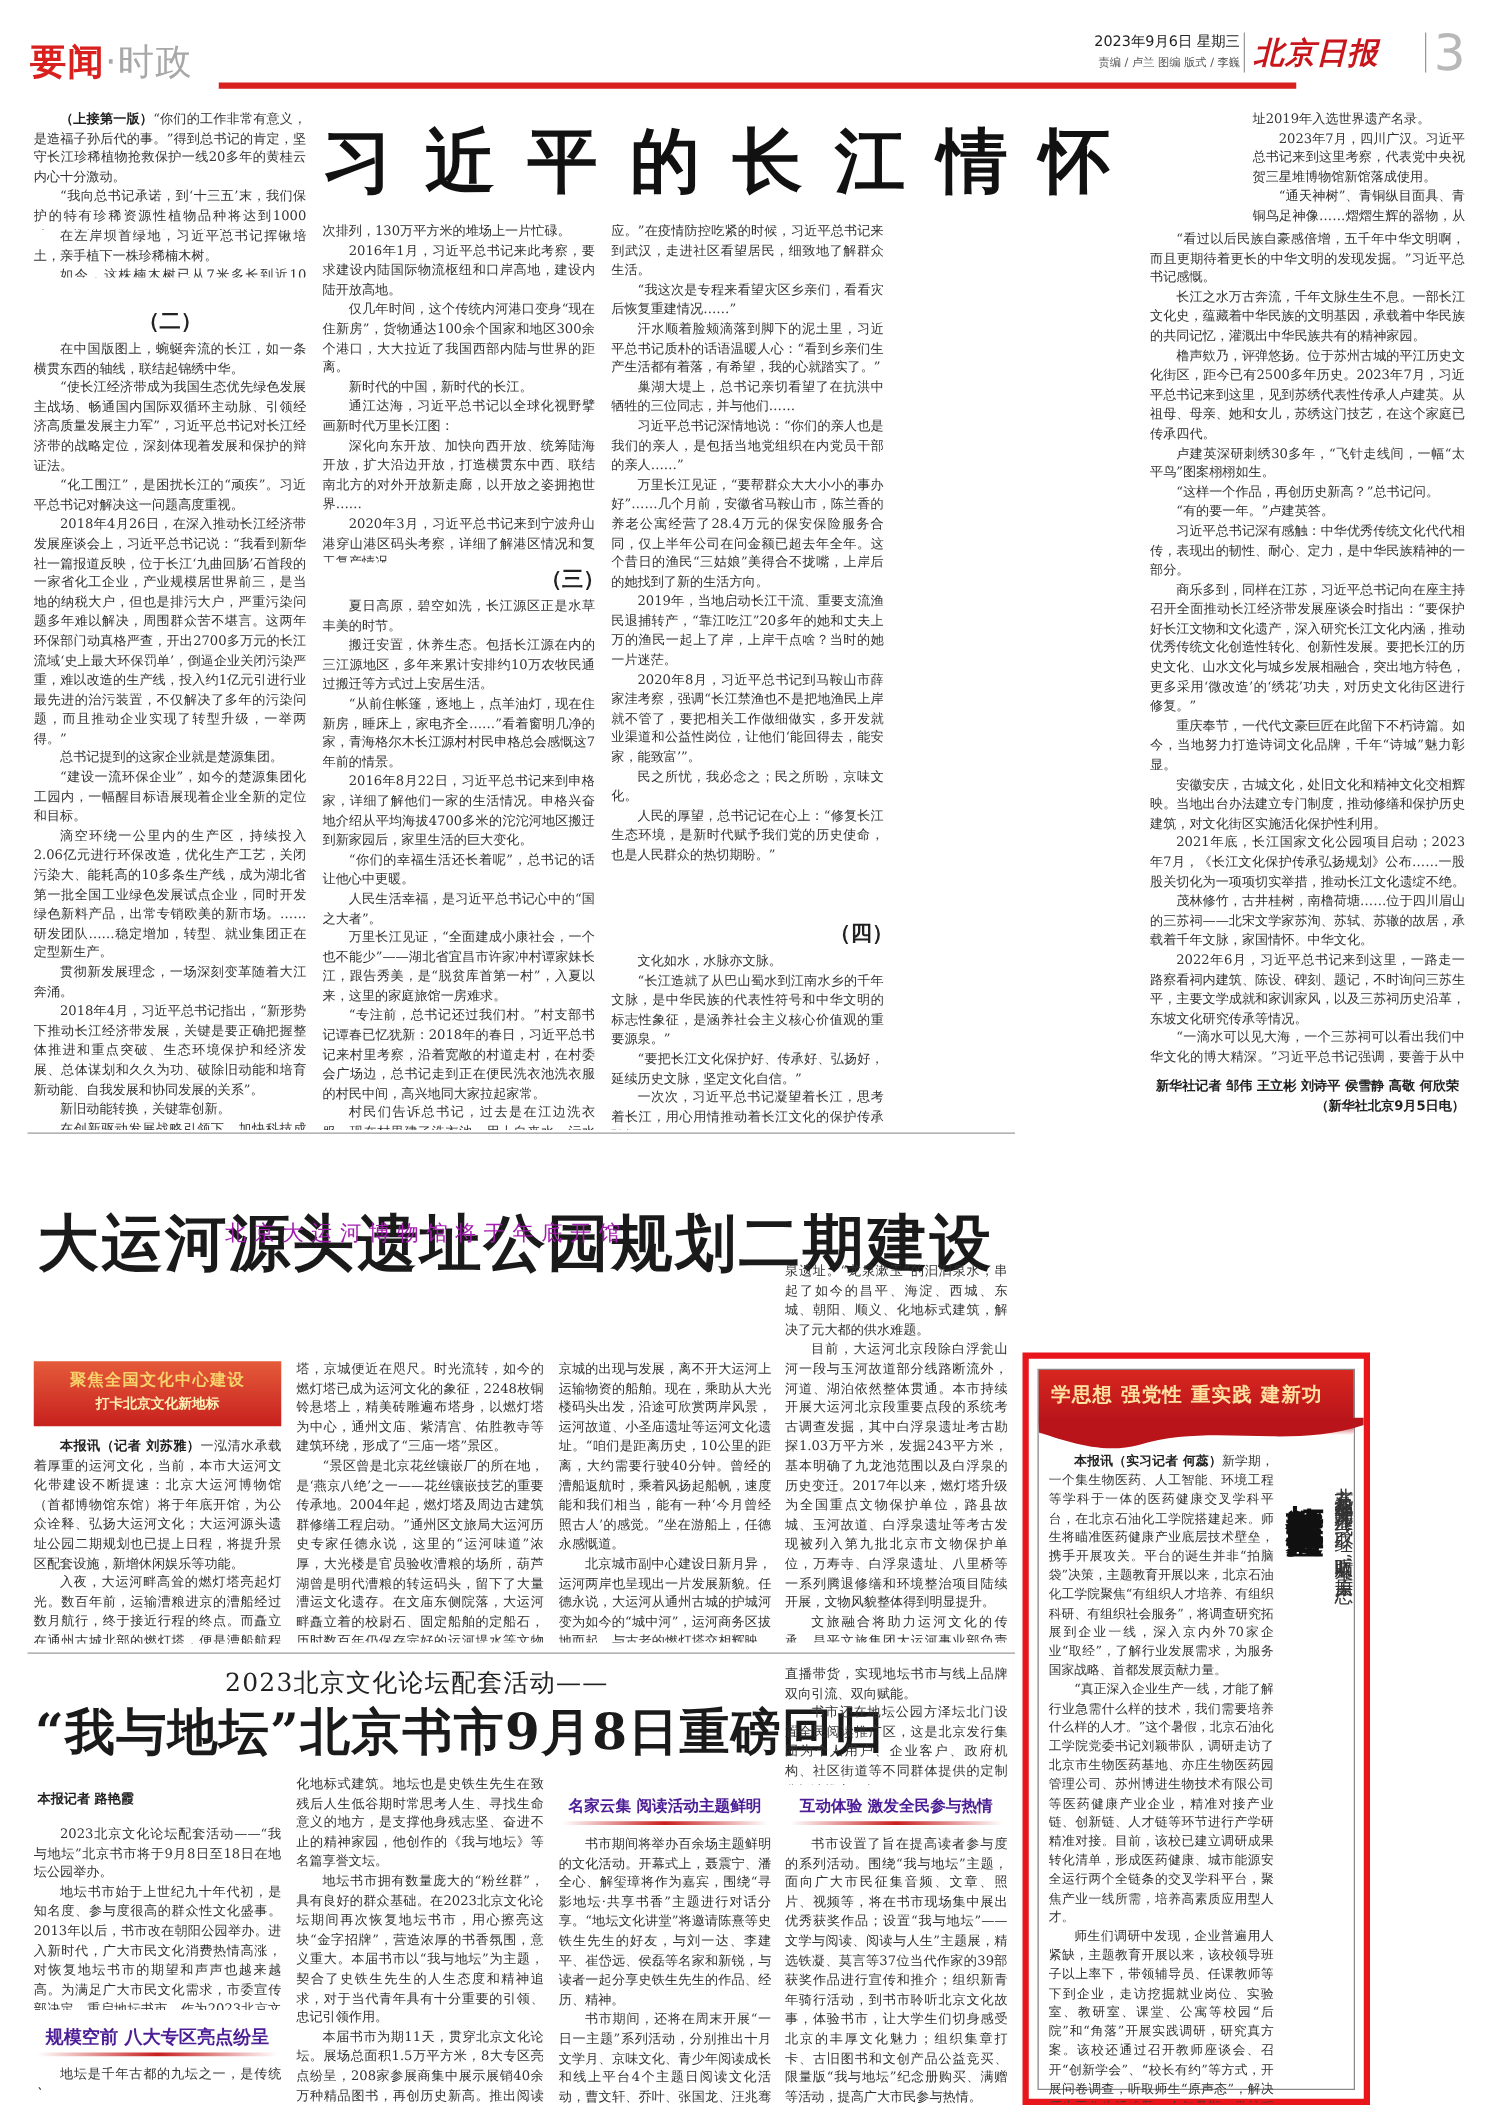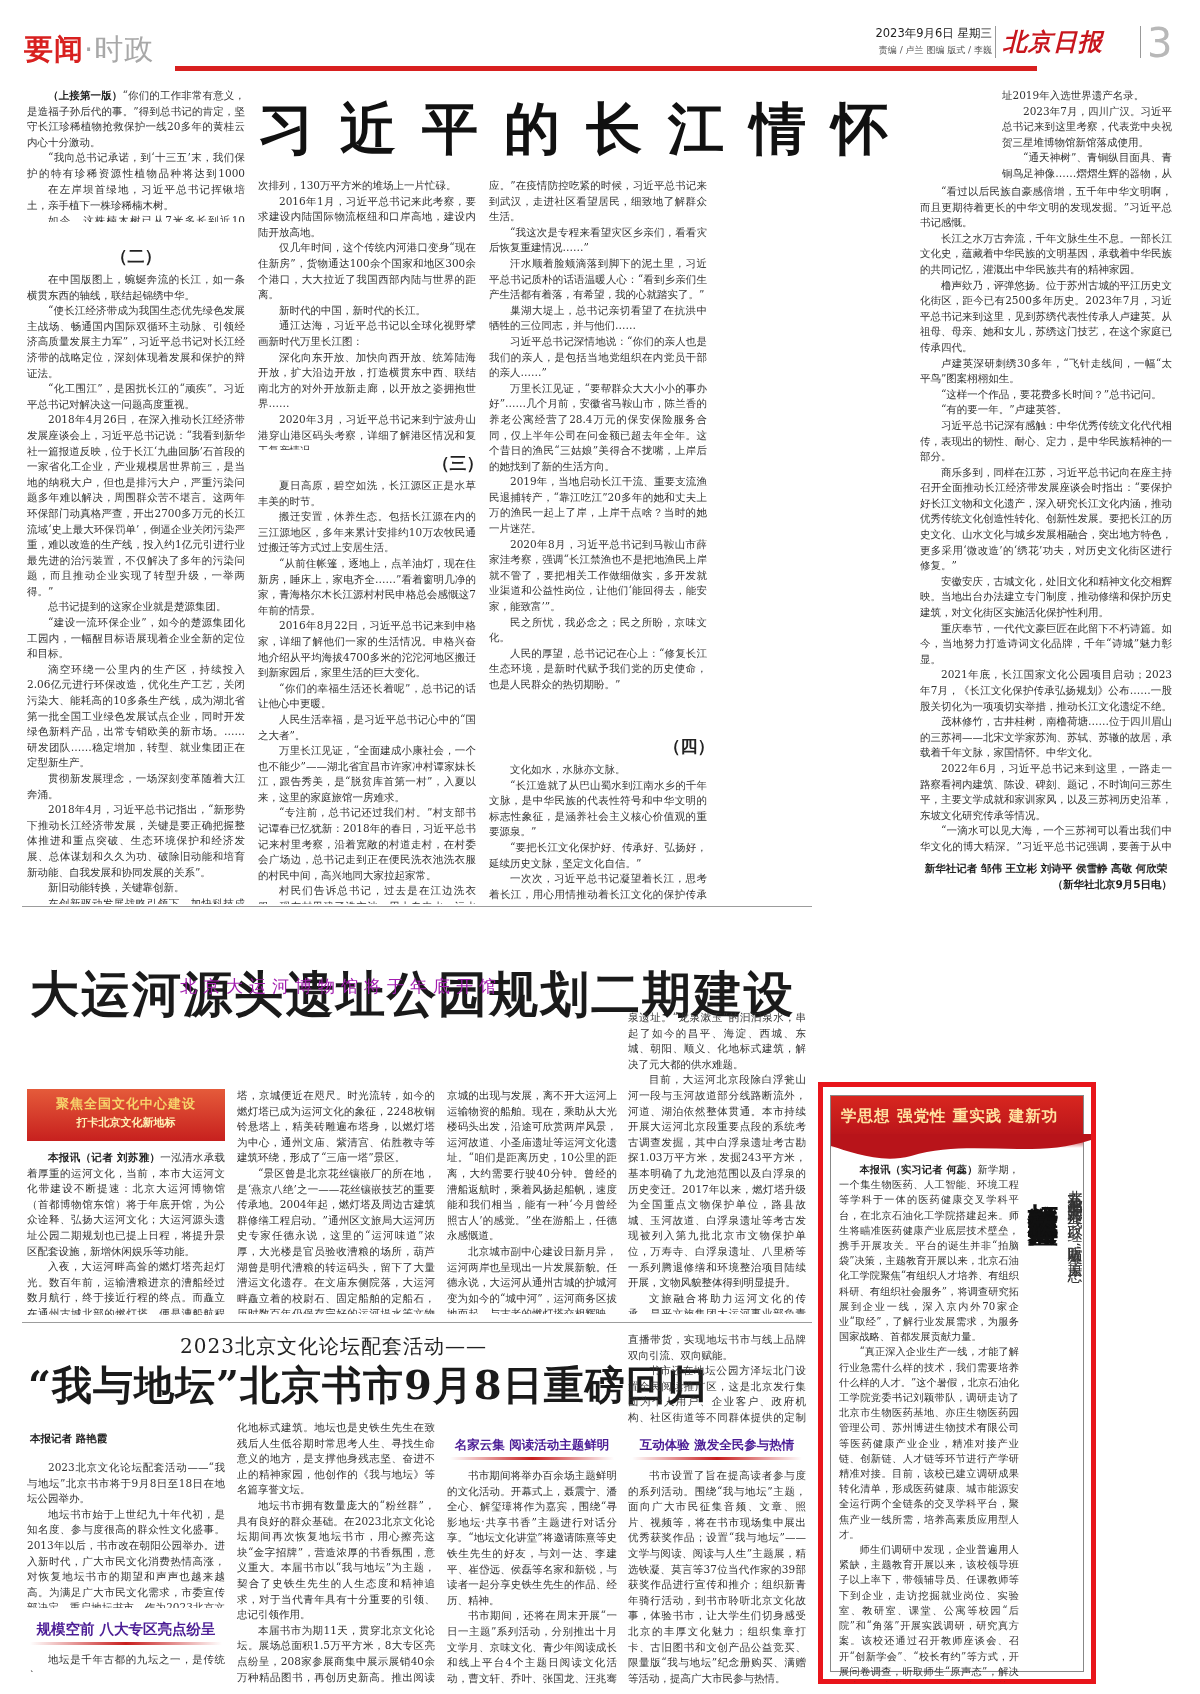--- a/index.html
+++ b/index.html
@@ -150,26 +150,26 @@
   <p style="text-indent:0">址2019年入选世界遗产名录。</p>
   <p>2023年7月，四川广汉。习近平总书记来到这里考察，代表党中央祝贺三星堆博物馆新馆落成使用。</p>
   <p>“通天神树”、青铜纵目面具、青铜鸟足神像……熠熠生辉的器物，从长江、黄河流域文明母体中脱胎而来，令人思接千载。</p>
 </div>
 <div class="abs txt" style="left:720px;top:182px;width:450px;height:0;"></div>
 <div class="abs txt" style="left:920px;top:184px;width:252px;height:672px;">
   <p>“看过以后民族自豪感倍增，五千年中华文明啊，而且更期待着更长的中华文明的发现发掘。”习近平总书记感慨。</p>
   <p>长江之水万古奔流，千年文脉生生不息。一部长江文化史，蕴藏着中华民族的文明基因，承载着中华民族的共同记忆，灌溉出中华民族共有的精神家园。</p>
   <p>橹声欸乃，评弹悠扬。位于苏州古城的平江历史文化街区，距今已有2500多年历史。2023年7月，习近平总书记来到这里，见到苏绣代表性传承人卢建英。从祖母、母亲、她和女儿，苏绣这门技艺，在这个家庭已传承四代。</p>
   <p>卢建英深研刺绣30多年，“飞针走线间，一幅“太平鸟”图案栩栩如生。</p>
-  <p>“这样一个作品，要花费多长时间？”总书记问。</p>
+  <p>“这样一个作品，再创历史新高？”总书记问。</p>
   <p>“有的要一年。”卢建英答。</p>
   <p>习近平总书记深有感触：中华优秀传统文化代代相传，表现出的韧性、耐心、定力，是中华民族精神的一部分。</p>
   <p>商乐多到，同样在江苏，习近平总书记向在座主持召开全面推动长江经济带发展座谈会时指出：“要保护好长江文物和文化遗产，深入研究长江文化内涵，推动优秀传统文化创造性转化、创新性发展。要把长江的历史文化、山水文化与城乡发展相融合，突出地方特色，更多采用‘微改造’的‘绣花’功夫，对历史文化街区进行修复。”</p>
+  <p>重庆奉节，一代代文豪巨匠在此留下不朽诗篇。如今，当地努力打造诗词文化品牌，千年“诗城”魅力彰显。</p>
   <p>安徽安庆，古城文化，处旧文化和精神文化交相辉映。当地出台办法建立专门制度，推动修缮和保护历史建筑，对文化街区实施活化保护性利用。</p>
-  <p>重庆奉节，一代代文豪巨匠在此留下不朽诗篇。如今，当地努力打造诗词文化品牌，千年“诗城”魅力彰显。</p>
   <p>2021年底，长江国家文化公园项目启动；2023年7月，《长江文化保护传承弘扬规划》公布……一股股关切化为一项项切实举措，推动长江文化遗绽不绝。</p>
   <p>茂林修竹，古井桂树，南橹荷塘……位于四川眉山的三苏祠——北宋文学家苏洵、苏轼、苏辙的故居，承载着千年文脉，家国情怀。中华文化。</p>
   <p>2022年6月，习近平总书记来到这里，一路走一路察看祠内建筑、陈设、碑刻、题记，不时询问三苏生平，主要文学成就和家训家风，以及三苏祠历史沿革，东坡文化研究传承等情况。</p>
   <p>“一滴水可以见大海，一个三苏祠可以看出我们中华文化的博大精深。”习近平总书记强调，要善于从中华优秀传统文化中汲取治国理政的理念和思维。</p>
 
 </div>
 <div class="abs byline" style="left:920px;top:862px;width:252px;text-align:center;">新华社记者 邹伟 王立彬 刘诗平 侯雪静 高敬 何欣荣</div>
 <div class="abs byline" style="left:920px;top:878px;width:252px;text-align:right;">（新华社北京9月5日电）</div>
 
 <div class="abs hr-grey" style="left:22px;top:906px;width:790px;"></div>

